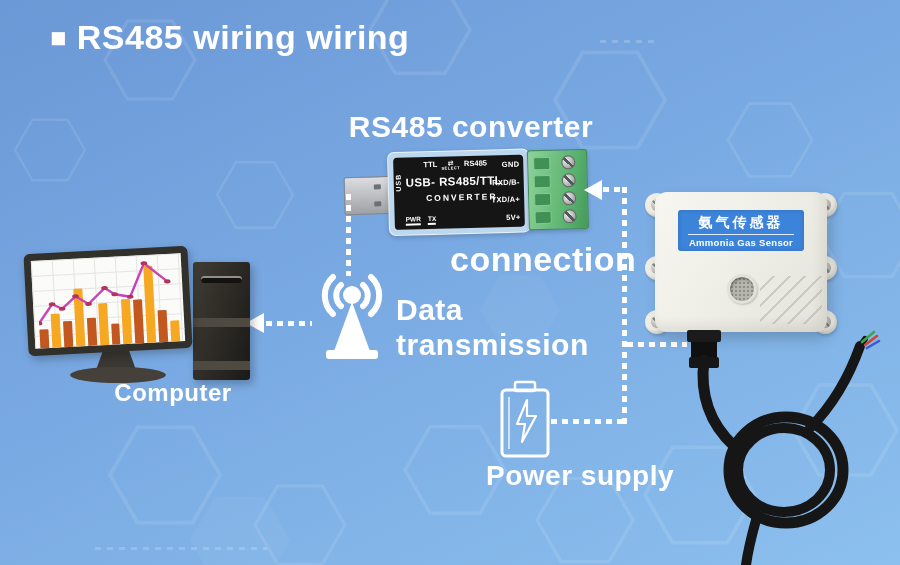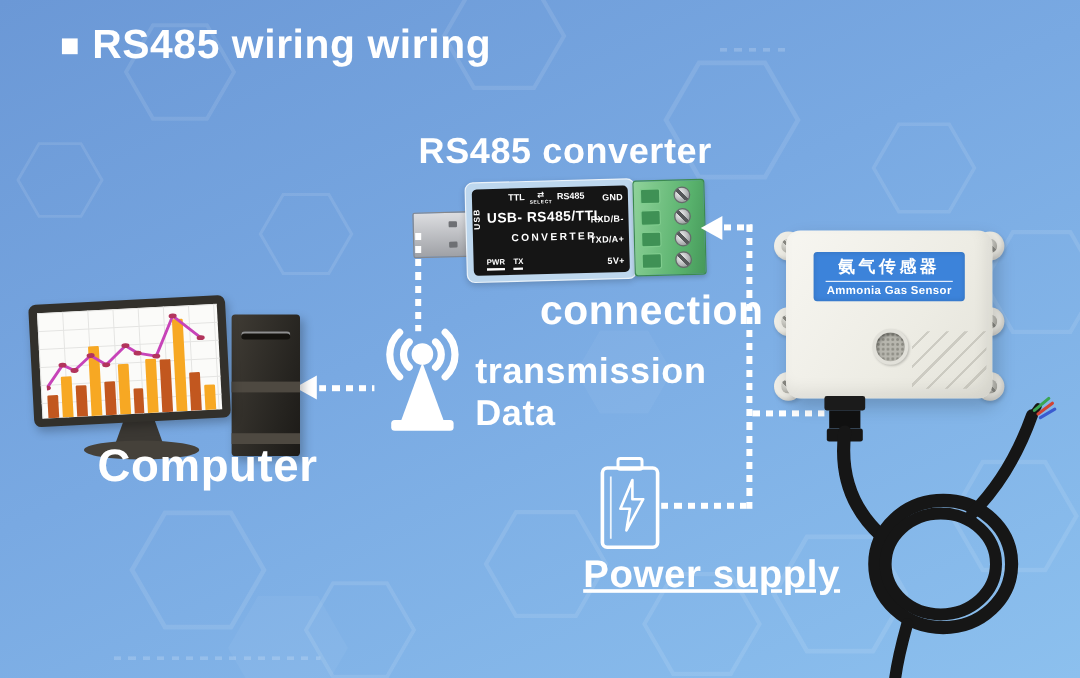--- a/index.html
+++ b/index.html
@@ -61,22 +61,22 @@
   .terminal .screw { position:absolute; left:33px; width:14px; height:14px; border-radius:50%;
     border:1px solid #66696b;
     background:linear-gradient(45deg,transparent 42%,#55585a 42% 58%,transparent 58%),
                radial-gradient(circle at 35% 35%,#f4f4f4,#9c9fa1 75%); }
 
   
   .icon-svg { position:absolute; }
 
   .data-label { left:396px; top:292px; font-size:30px; line-height:35px; }
   .connection-label { left:450px; top:240px; font-size:34px; }
-  .power-label { left:486px; top:460px; font-size:32px;text-decoration:underline; }
-  .computer-caption { left:78px; top:368px; width:190px; text-align:center; font-size:38px; }
+  .power-label { left:486px; top:460px; font-size:28px; }
+  .computer-caption { left:78px; top:379px; width:190px; text-align:center; font-size:24px; }
 
   
   .monitor { position:absolute; left:26px; top:250px; width:164px; height:102px;
     background:#32302b; border-radius:6px; padding:7px; transform:rotate(-3deg);
     box-shadow:2px 4px 8px rgba(0,0,0,.25); }
   .screen { position:relative; width:100%; height:100%; background:#fbfbf9; overflow:hidden;
     background-image:linear-gradient(#e4e4e2 1px,transparent 1px),
                      linear-gradient(90deg,#e4e4e2 1px,transparent 1px);
     background-size:21px 15px; }
   .chart-bars { position:absolute; inset:4px 5px 0 5px; display:flex; align-items:flex-end; gap:3px; }
@@ -217,22 +217,22 @@
       <path d="M41,23 A14,14 0 0 0 41,44"></path>
       <path d="M71,15 A25,25 0 0 1 71,52"></path>
       <path d="M63,23 A14,14 0 0 1 63,44"></path>
     </g>
     <circle cx="52" cy="33" r="9" fill="#fff"></circle>
     <polygon points="52,40 33,92 71,92" fill="#fff"></polygon>
     <rect x="26" y="88" width="52" height="9" rx="3" fill="#fff"></rect>
   </svg>
 
   <div class="wlabel data-label">
+    <div>Data</div>
     <div>transmission</div>
-    <div>Data</div>
   </div>
 
   <div class="wlabel connection-label">connection</div>
 
   <svg class="icon-svg" style="left:496px; top:378px;" width="60" height="84" viewBox="0 0 60 84">
     <rect x="19" y="4" width="20" height="9" rx="2" fill="none" stroke="#fff" stroke-width="2.5"></rect>
     <rect x="6" y="12" width="46" height="66" rx="4" fill="none" stroke="#fff" stroke-width="3"></rect>
     <line x1="13" y1="19" x2="13" y2="71" stroke="rgba(255,255,255,.85)" stroke-width="1.5"></line>
     <path d="M31,22 L21,46 H29 L26,64 L40,38 H31 Z" fill="none" stroke="#fff" stroke-width="2.2" stroke-linejoin="round"></path>
   </svg>

